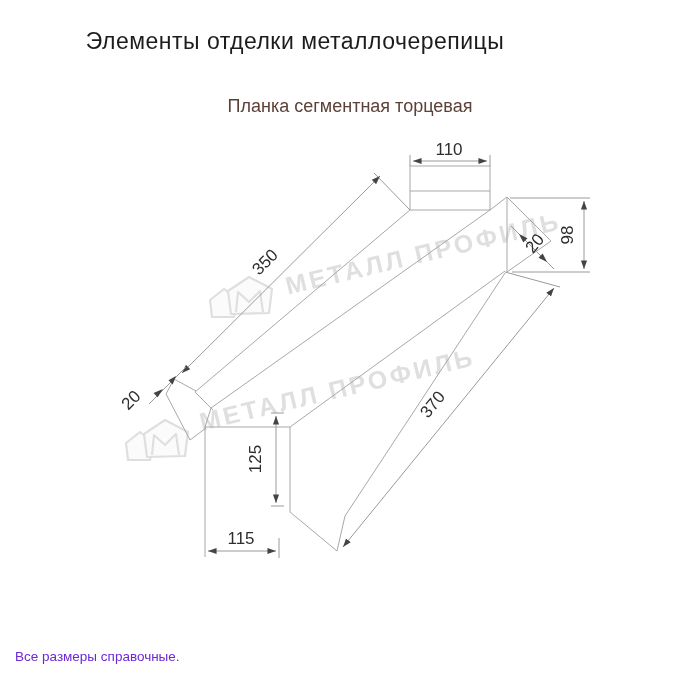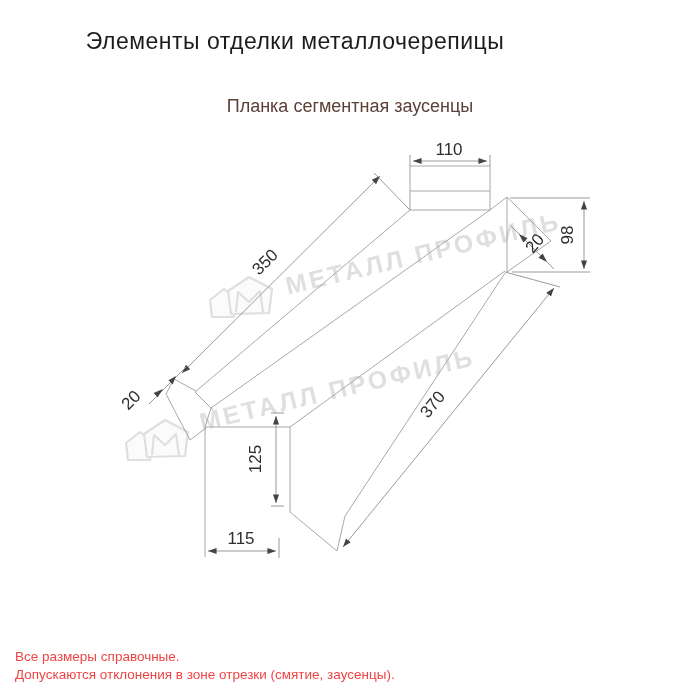--- a/index.html
+++ b/index.html
@@ -19,30 +19,30 @@
     position:absolute;white-space:nowrap;
     font-size:25px;font-weight:700;letter-spacing:3px;
     color:#c6c6c6;opacity:.55;z-index:1;
     transform:rotate(-13.5deg);transform-origin:left center;
   }
   #wm1{left:286px;top:272px;}
   #wm2{left:200px;top:408px;}
   svg.drawing{position:absolute;left:0;top:0;z-index:2;}
   .footer{
     position:absolute;left:15px;top:648px;z-index:3;
-    font-size:13.5px;line-height:18px;color:#ef4444;
+    font-size:13.5px;line-height:18px;color:#6d28d9;
   }
 </style>
 </head>
 <body>
 
 <div class="page-title">Элементы отделки металлочерепицы</div>
 
 <div class="subtitle">
-  <div>Планка сегментная заусенцы</div>
+  <div>Планка сегментная торцевая</div>
 </div>
 
 <div class="watermark" id="wm1">МЕТАЛЛ ПРОФИЛЬ</div>
 <div class="watermark" id="wm2">МЕТАЛЛ ПРОФИЛЬ</div>
 
 <svg class="drawing" width="700" height="700" viewBox="0 0 700 700">
   <defs>
     <marker id="arw" viewBox="0 0 10 10" refX="9.5" refY="5" markerWidth="9" markerHeight="9" orient="auto-start-reverse">
       <path d="M0,1.6 L9.5,5 L0,8.4 Z" fill="#444"></path>
     </marker>
@@ -139,14 +139,13 @@
     <text x="539" y="247" transform="rotate(-50 539 247)">20</text>
     <text x="573" y="235" transform="rotate(-90 573 235)">98</text>
     <text x="261" y="459" transform="rotate(-90 261 459)">125</text>
     <text x="241" y="544">115</text>
     <text x="437" y="408" transform="rotate(-51 437 408)">370</text>
   </g>
 </svg>
 
 <div class="footer">
   <div>Все размеры справочные.</div>
-  <div>Допускаются отклонения в зоне отрезки (смятие, заусенцы).</div>
 </div>
 
 </body></html>

